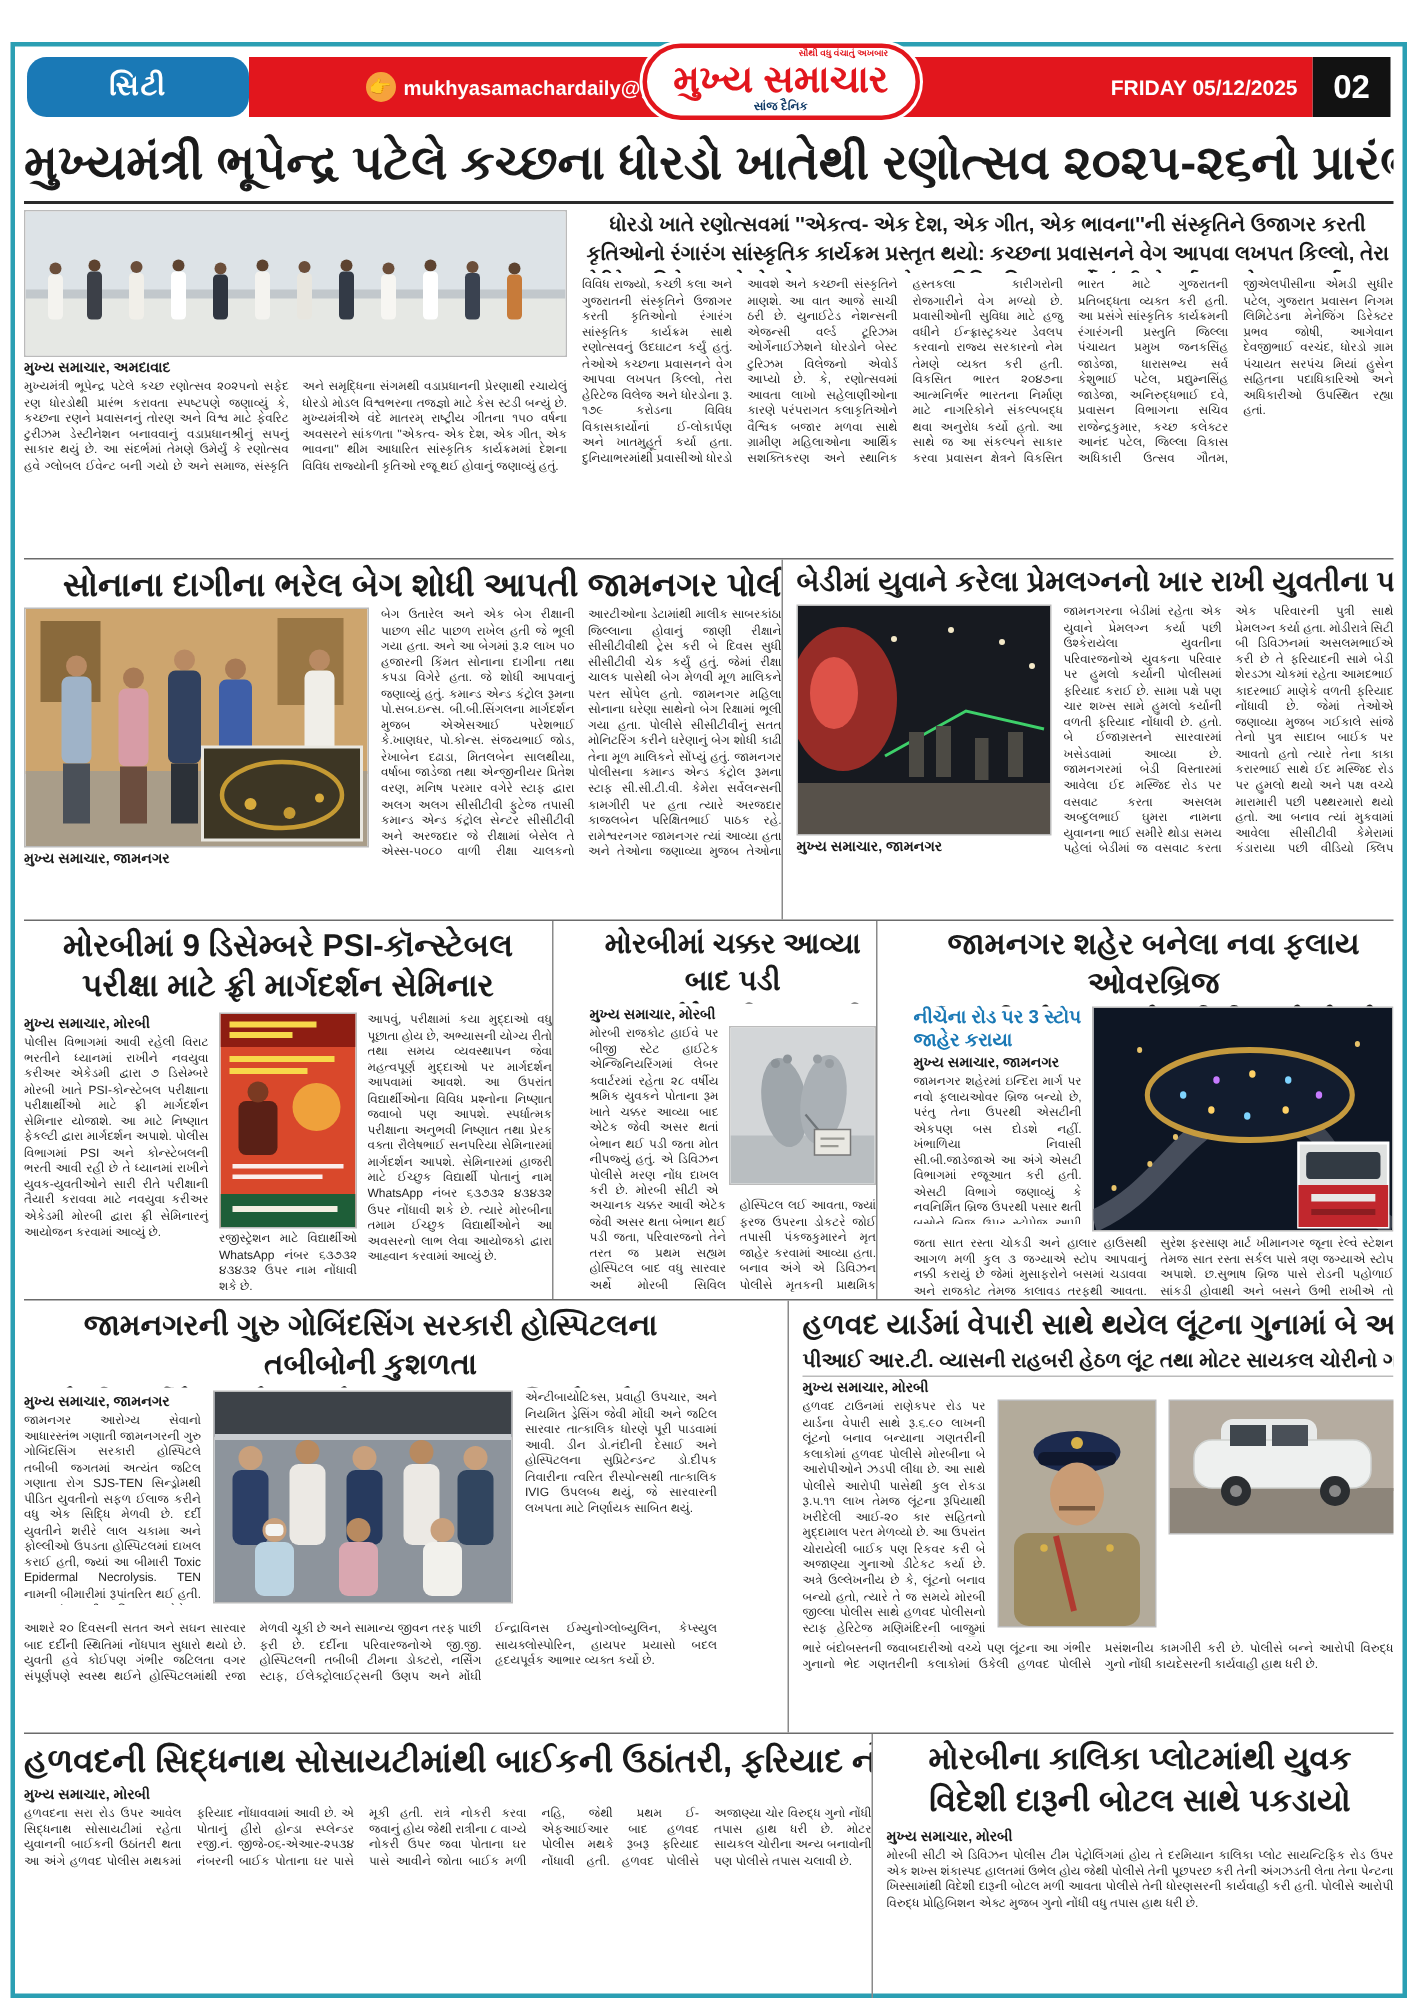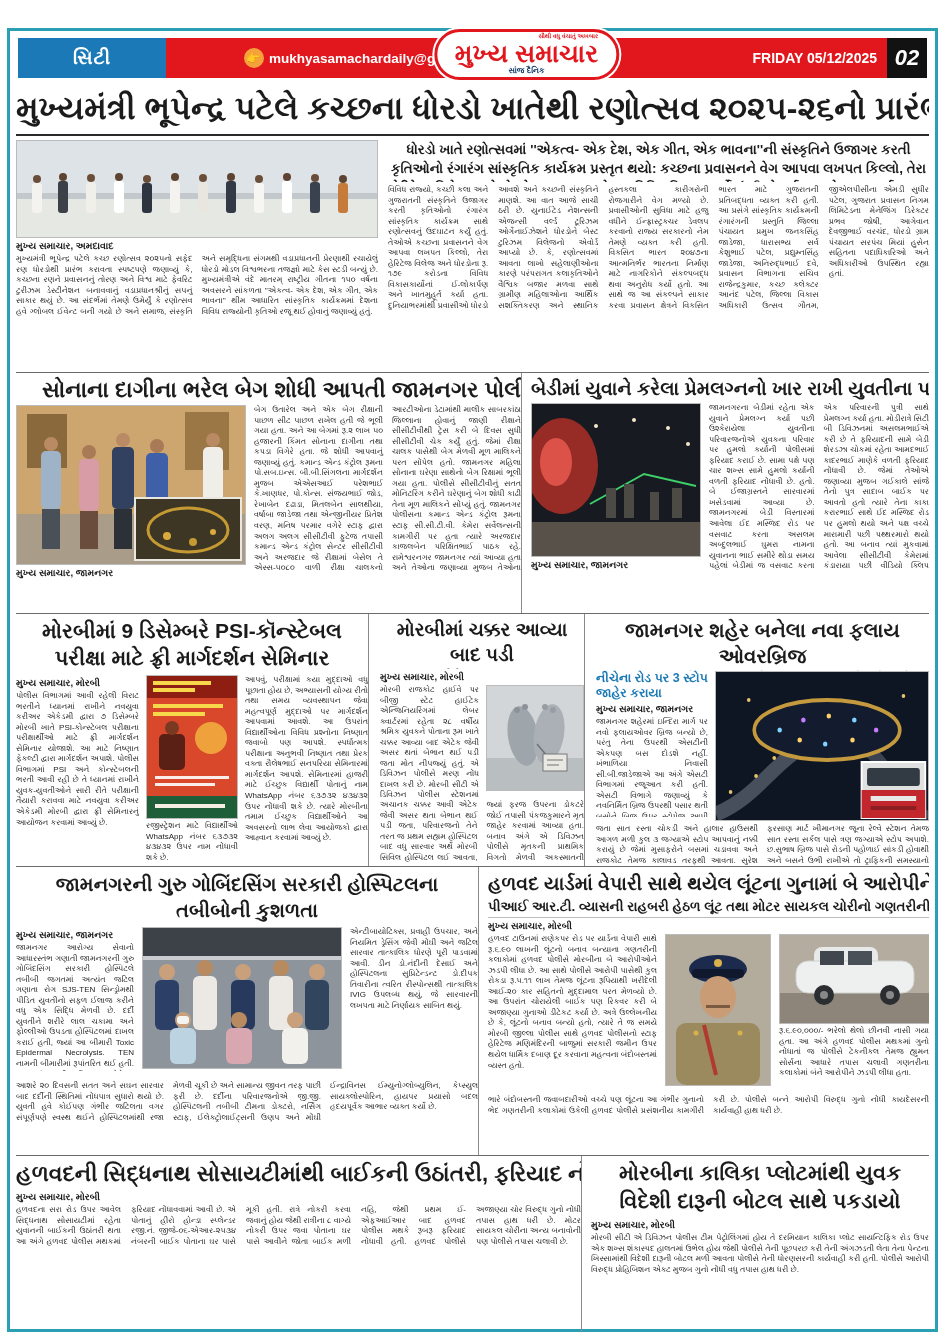--- a/index.html
+++ b/index.html
@@ -1,26 +1,26 @@
 <!DOCTYPE html>
 <html><head>
 <meta charset="utf-8">
 <style>
   html,body{margin:0;padding:0;background:#ffffff;}
   body{width:945px;height:1337px;overflow:hidden;font-family:"Liberation Sans",sans-serif;color:#1b1b1b;position:relative;}
   .frame{position:absolute;left:7px;right:7px;top:28px;bottom:5px;border:3px solid #2b9fb3;background:#fff;padding:5px 6px 4px 6px;box-sizing:border-box;}
 
   
   .hdr{position:relative;height:40px;margin:2px 2px 0 2px;display:flex;align-items:stretch;}
-  .hdr .seclabel{background:#1a79b6;color:#fff;font-weight:bold;font-size:19px;width:148px;display:flex;align-items:center;justify-content:center;letter-spacing:1px;}
+  .hdr .seclabel{background:#1a79b6;color:#fff;font-weight:bold;font-size:19px;width:148px;display:flex;align-items:center;justify-content:center;letter-spacing:1px;border-radius:13px;}
   .hdr .redbar{flex:1;background:#e2161d;display:flex;align-items:center;position:relative;color:#fff;}
   .hdr .mail{display:flex;align-items:center;gap:5px;margin-left:78px;font-size:13.5px;font-weight:bold;}
   .hdr .handicon{width:20px;height:20px;border-radius:50%;background:#f6a23c;color:#7a3c00;display:flex;align-items:center;justify-content:center;font-size:12px;}
   .hdr .date{position:absolute;right:10px;top:0;bottom:0;display:flex;align-items:center;font-size:14px;font-weight:bold;}
-  .hdr .pagenum{background:#121212;color:#fff;font-weight:bold;font-size:22px;width:40px;display:flex;align-items:center;justify-content:center;font-style:italic;}
+  .hdr .pagenum{background:#121212;color:#fff;font-weight:bold;font-size:22px;width:52px;display:flex;align-items:center;justify-content:center;}
   .logo{position:absolute;left:50%;transform:translateX(-50%);top:-9px;background:#fff;border:3px solid #e2161d;border-radius:40px;padding:1px 18px 2px 18px;text-align:center;z-index:5;box-shadow:0 0 0 2px #fff;}
   .logo .tag-top{font-size:6px;color:#e2161d;font-weight:bold;line-height:7px;text-align:right;}
   .logo .logomain{font-size:25px;font-weight:bold;color:#e2161d;line-height:26px;white-space:nowrap;text-align:center;}
   .logo .tag-bottom{font-size:8px;color:#103a66;font-weight:bold;line-height:9px;}
 
   
   .mainhead{margin-top:10px;text-align:center;font-weight:bold;font-size:32px;line-height:40px;white-space:nowrap;overflow:hidden;border-bottom:2px solid #2a2a2a;padding-bottom:6px;}
 
   
   .byline{font-weight:bold;font-size:9.5px;text-align:left;margin:2px 0;}
@@ -45,27 +45,27 @@
   .row2{display:grid;grid-template-columns:505px 1fr;height:240px;}
   .row2 .art{padding-top:2px;overflow:hidden;}
   .row2 .artR{padding-left:9px;}
   .artflex{display:flex;gap:8px;}
   .photostack{flex:none;}
   .row2 .body{height:178px;flex:1;}
 
   
   .row3{display:grid;grid-template-columns:352px 216px 1fr;height:252px;}
   .row3 > div{overflow:hidden;padding-top:3px;}
-  .row3 .mid,.row3 .right{padding-left:11px;}
+  .row3 .mid,.row3 .right{padding-left:24px;}
   .psigrid{display:grid;grid-template-columns:1fr 92px 1fr;gap:7px;margin-top:2px;}
   .psigrid .body{height:186px;}
   .bluesub{color:#1a79b6;font-weight:bold;font-size:12.5px;line-height:15px;}
 
   
-  .row4{display:grid;grid-template-columns:462px 1fr;height:288px;}
+  .row4{display:grid;grid-template-columns:462px 1fr;height:288px;gap:47px;}
   .row4 > div{overflow:hidden;padding-top:4px;}
   .row4 .right{padding-left:9px;}
   .sjsflex{display:flex;gap:8px;margin-top:2px;}
   .lootflex{display:flex;gap:8px;margin-top:2px;}
 
   
   .row5{display:grid;grid-template-columns:565px 1fr;height:176px;}
   .row5 > div{overflow:hidden;padding-top:3px;}
   .row5 .right{padding-left:9px;}
 </style>
@@ -432,21 +432,20 @@
               <rect y="58" width="150" height="30" fill="#8d857a"></rect>
             <rect x="34" y="12" width="64" height="22" rx="8" fill="#e8eaea"></rect>
             <rect x="16" y="26" width="118" height="32" rx="12" fill="#eef0ef" stroke="#cfd2d0"></rect>
             <rect x="40" y="16" width="24" height="14" fill="#3f464d"></rect>
               <rect x="68" y="16" width="24" height="14" fill="#4a5058"></rect>
             <circle cx="44" cy="60" r="10" fill="#2b2e31"></circle>
               <circle cx="44" cy="60" r="4" fill="#888"></circle>
             <circle cx="110" cy="60" r="10" fill="#2b2e31"></circle>
               <circle cx="110" cy="60" r="4" fill="#888"></circle>
           </svg>
-          <div class="body" style="height:66px;margin-top:2px;">રૂ.૬.૯૦,૦૦૦/- ભરેલો થેલો છીનવી નાસી ગયા હતા. આ અંગે હળવદ પોલીસ મથકમાં ગુનો નોંધાતાં જ પોલીસે ટેકનીકલ તેમજ હ્યુમન સોર્સના આધારે તપાસ ચલાવી ગણતરીના કલાકોમાં બંને આરોપીને ઝડપી લીધા હતા.</div>
         </div>
       </div>
       <div class="body cols2" style="height:34px;margin-top:3px;">ભારે બંદોબસ્તની જવાબદારીઓ વચ્ચે પણ લૂંટના આ ગંભીર ગુનાનો ભેદ ગણતરીની કલાકોમાં ઉકેલી હળવદ પોલીસે પ્રસંશનીય કામગીરી કરી છે. પોલીસે બન્ને આરોપી વિરુદ્ધ ગુનો નોંધી કાયદેસરની કાર્યવાહી હાથ ધરી છે.</div>
     </div>
   </div>
 
   <div class="row5">
     <div class="left">
       <div class="h2" style="font-size:22px;line-height:30px;">હળવદની સિદ્ધનાથ સોસાયટીમાંથી બાઈકની ઉઠાંતરી, ફરિયાદ નોંધાઈ</div>
       <div class="byline">મુખ્ય સમાચાર, મોરબી</div>

